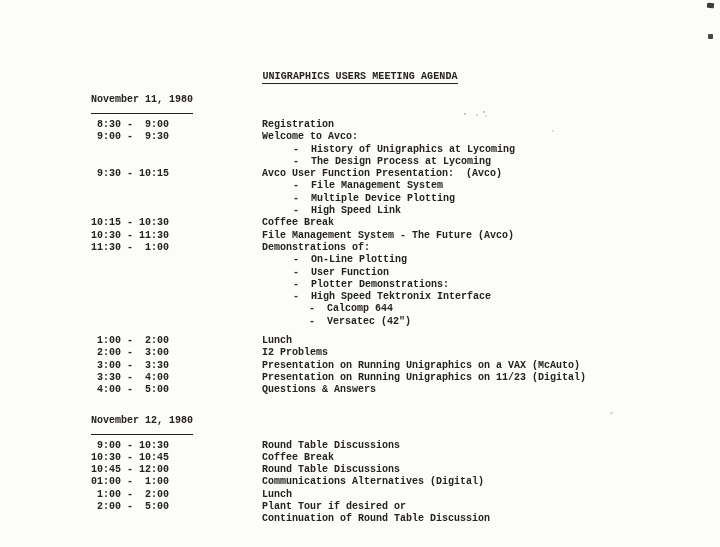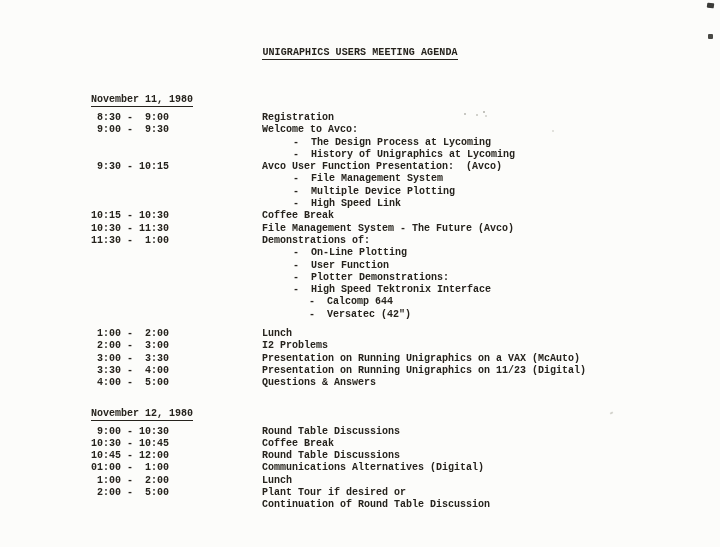--- a/index.html
+++ b/index.html
@@ -12,39 +12,39 @@
     position:relative;
     width:720px;height:547px;
     background:var(--paper);
     font-family:"Liberation Mono","DejaVu Sans Mono",monospace;
     font-weight:bold;
     font-size:10px;
     color:var(--ink);
     overflow:hidden;
   }
   
-  .title-band{position:absolute;top:47px;left:0;width:100%;text-align:center;}
+  .title-band{position:absolute;top:71px;left:0;width:100%;text-align:center;}
   .doc-title{
     display:inline-block;
     border-bottom:1px solid var(--ink);
     padding-bottom:1px;
     letter-spacing:0.1px;
     white-space:pre;
   }
   
   .sections{position:absolute;top:94px;left:91px;right:10px;}
   .day{display:block;}
   .day + .day{margin-top:18px;}
   .day-date{
     display:inline-block;
     margin:0;
     font-size:10px;
     font-weight:bold;
     border-bottom:1px solid var(--ink);
-    padding-bottom:1px;
+    padding-bottom:8px;
     white-space:pre;
   }
   .rows{margin-top:5px;}
   .day + .day .rows{}
   .row{
     display:flex;
     align-items:flex-end;
     line-height:12.3px;
     height:12.3px;
   }
@@ -83,26 +83,26 @@
     <span class="activity">Registration</span>
   </div>
 
   <div class="row indent-0">
     <span class="time"> 9:00 -  9:30</span>
     <span class="activity">Welcome to Avco:</span>
   </div>
 
   <div class="row indent-1">
     <span class="time"></span>
+    <span class="activity">-  History of Unigraphics at Lycoming</span>
+  </div>
+
+  <div class="row indent-1">
+    <span class="time"></span>
     <span class="activity">-  The Design Process at Lycoming</span>
-  </div>
-
-  <div class="row indent-1">
-    <span class="time"></span>
-    <span class="activity">-  History of Unigraphics at Lycoming</span>
   </div>
 
   <div class="row indent-0">
     <span class="time"> 9:30 - 10:15</span>
     <span class="activity">Avco User Function Presentation:  (Avco)</span>
   </div>
 
   <div class="row indent-1">
     <span class="time"></span>
     <span class="activity">-  File Management System</span>

